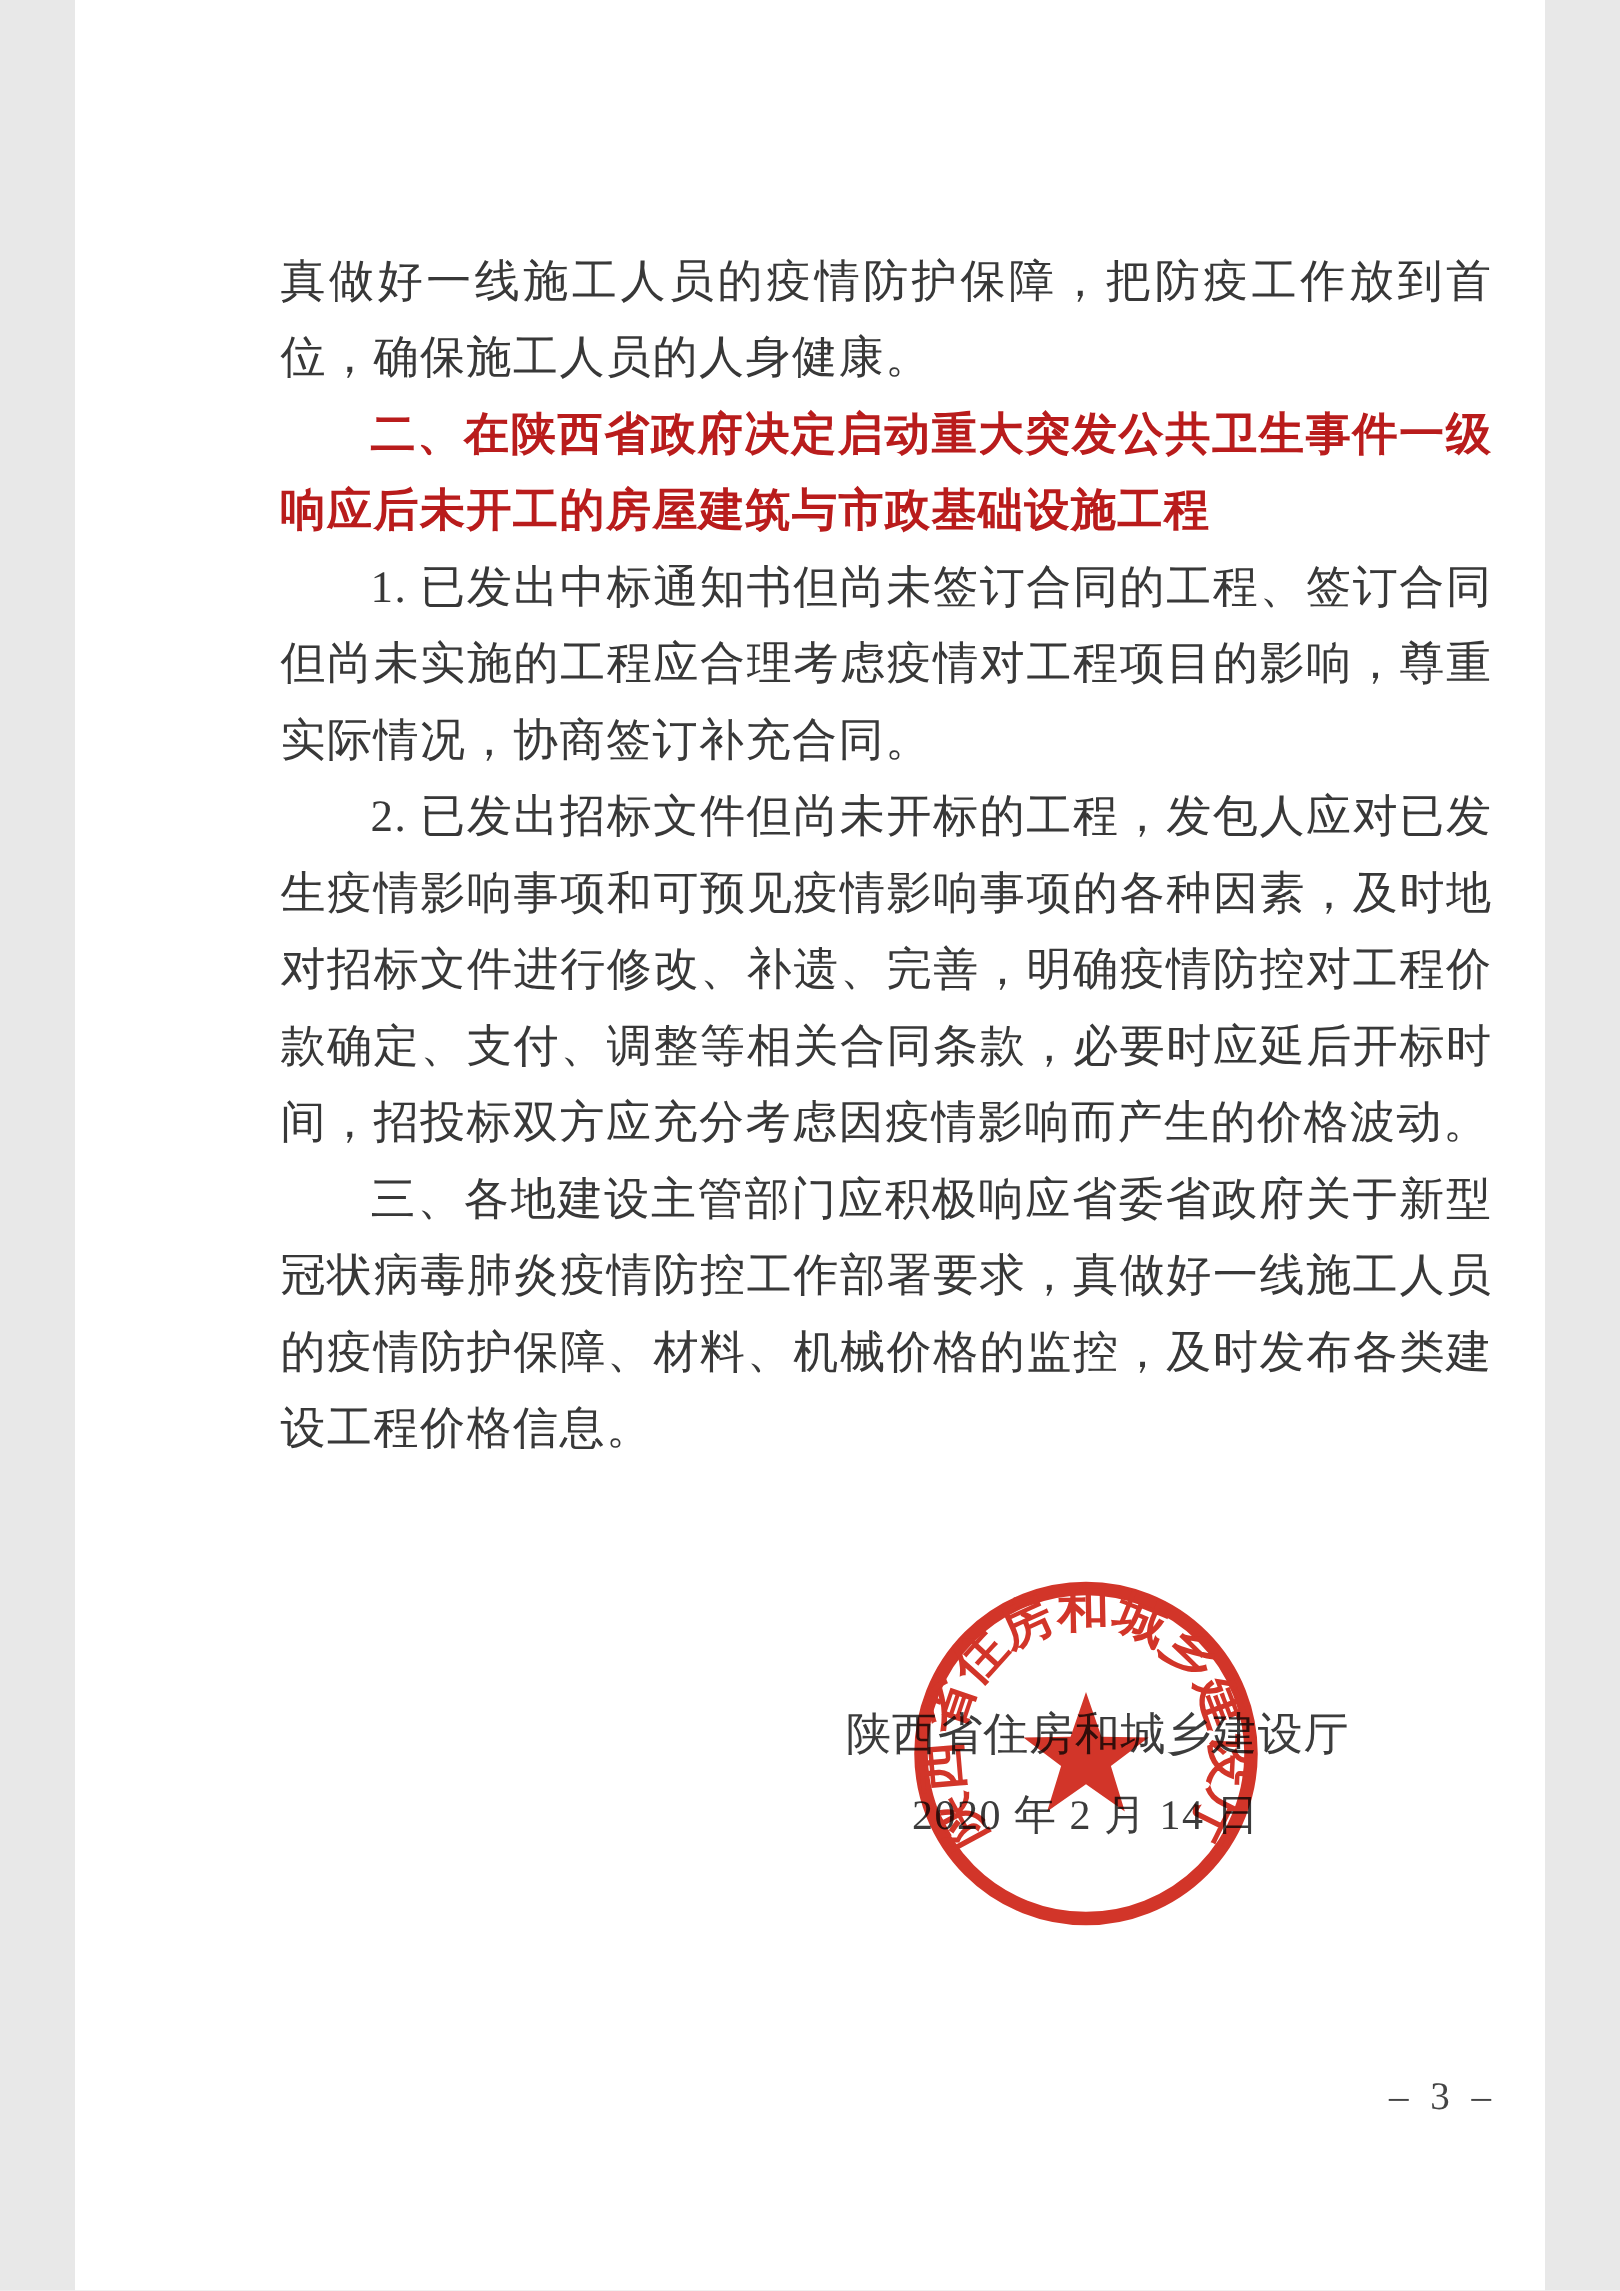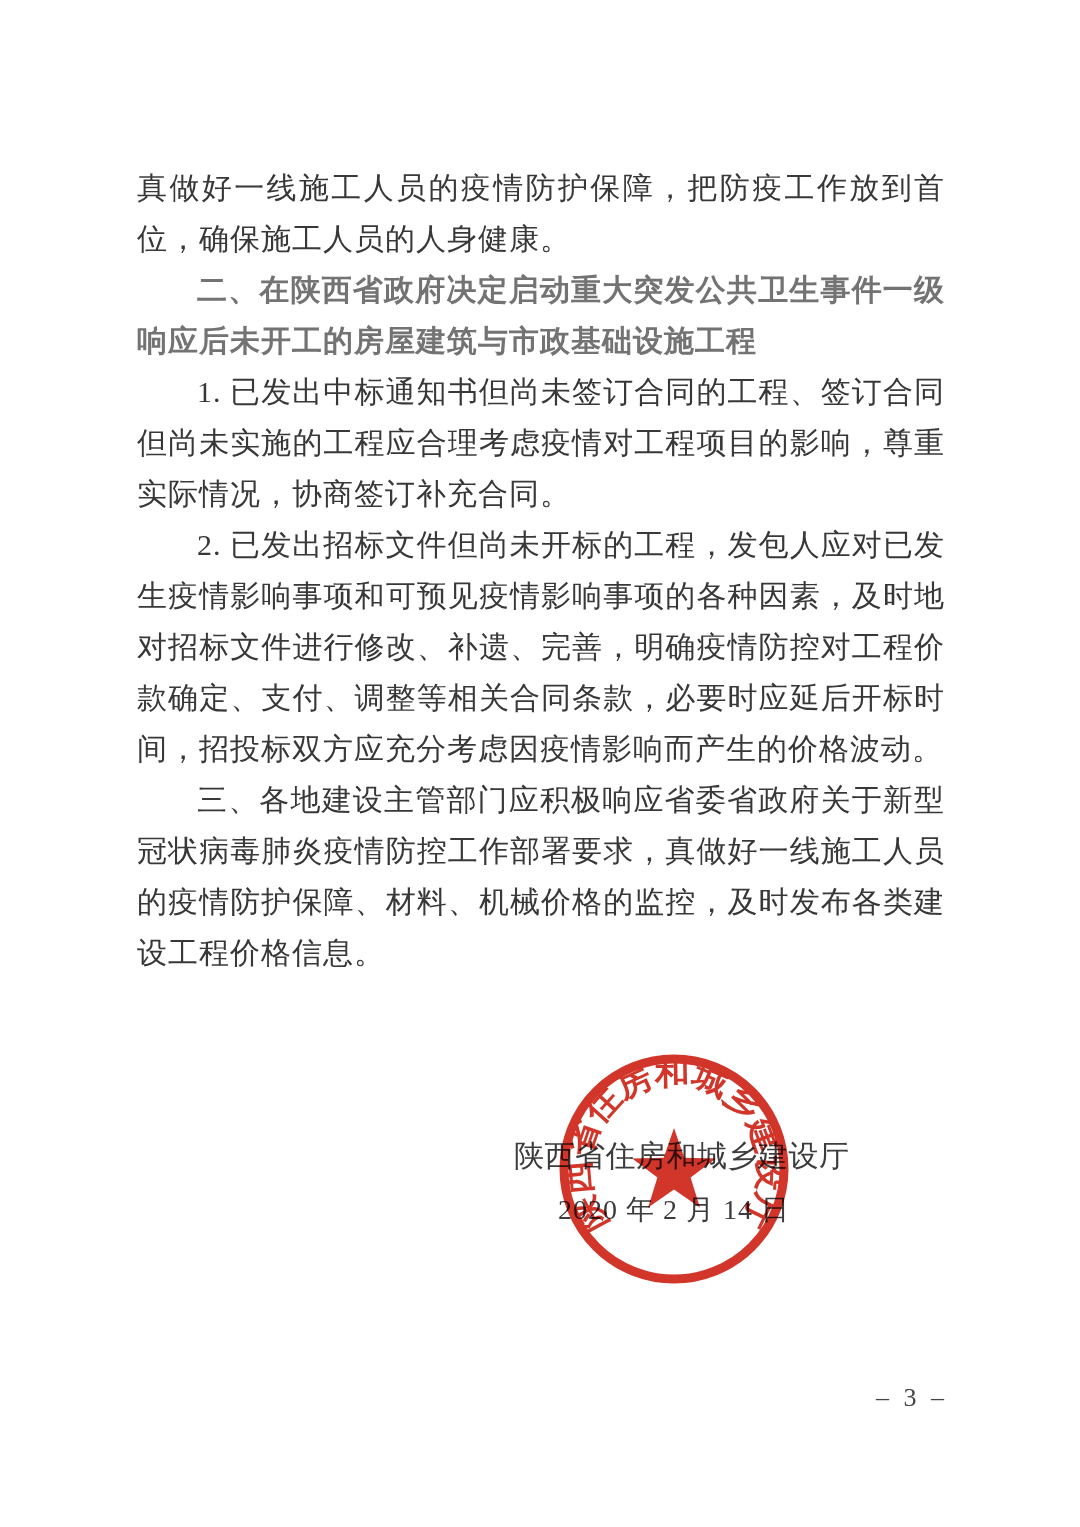--- a/index.html
+++ b/index.html
@@ -1,38 +1,38 @@
 <!DOCTYPE html>
 <html><head>
 <meta charset="utf-8">
 <style>
   html,body{margin:0;padding:0;background:#e8e8e8;}
   .page{
     position:relative;
-    width:1080px;height:1527px;
+    width:980px;height:1527px;
     background:#ffffff;
     margin:0 auto;
     overflow:hidden;
     font-family:"Liberation Serif","DejaVu Serif",serif;
   }
   .content{
     position:absolute;
     left:137px;top:162px;width:808px;
     font-size:30px;line-height:51px;
     letter-spacing:1px;
     color:#383838;
     text-align:justify;
     word-break:break-all;
   }
   .para{margin:0;text-indent:2em;}
   .para.no-indent{text-indent:0;}
   .para.heading{
     font-family:"Liberation Sans","DejaVu Sans",sans-serif;
     font-weight:700;
-    color:#737373;
+    color:#b91c1c;
   }
   .seal{
     position:absolute;
     left:556px;top:1051px;
     width:236px;height:236px;
     mix-blend-mode:multiply;
     opacity:.92;
     z-index:3;
   }
   .seal text{

